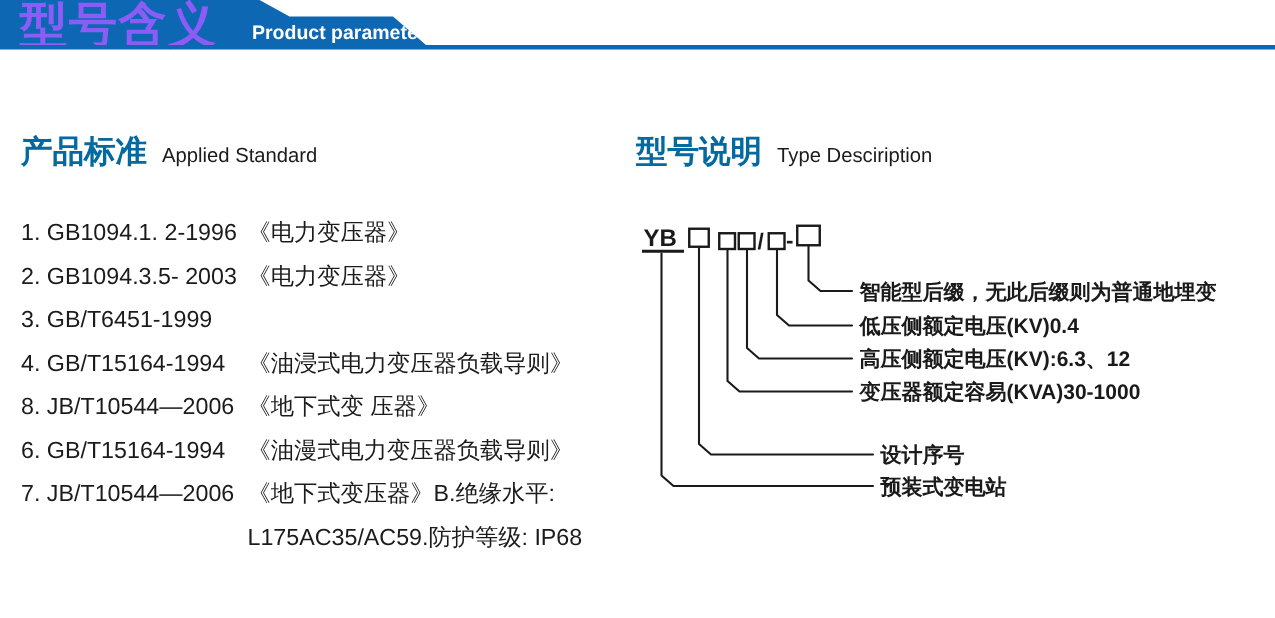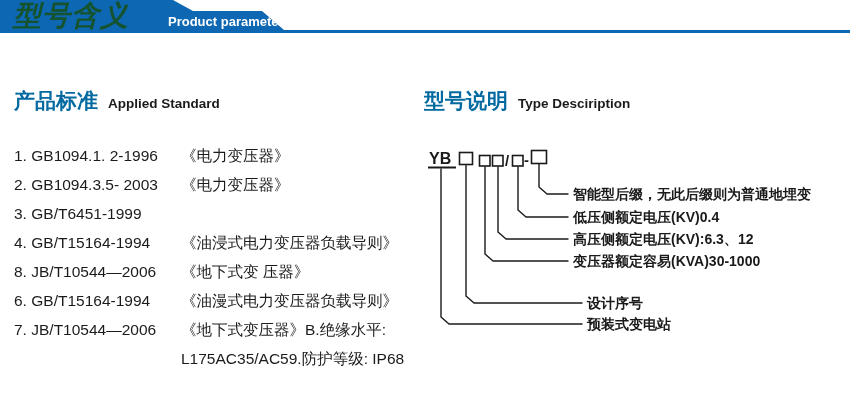--- a/index.html
+++ b/index.html
@@ -13,46 +13,46 @@
   }
   
   .header{position:absolute;top:0;left:0;width:850px;height:33px;}
   .header-banner{
     position:absolute;top:0;left:0;width:290px;height:30px;
     background:#0e67b2;
     clip-path:polygon(0 0,173px 0,193px 11px,262px 11px,284px 30px,0 30px);
   }
   .header-title-cn{
     position:absolute;left:13px;top:2px;
-    font-size:28px;font-weight:bold;color:#14532d;
-    letter-spacing:1px;line-height:28px;white-space:nowrap;font-style:italic;
+    font-size:32px;font-weight:bold;color:#8b5cf6;
+    letter-spacing:1px;line-height:28px;white-space:nowrap;
   }
   .header-title-en{
     position:absolute;left:144px;top:14px;
     font-size:13px;font-weight:600;color:#ffffff;white-space:nowrap;margin-left:24px;
   }
   .header-rule{
     position:absolute;top:30px;left:0;width:850px;height:3px;
     background:#0e67b2;
   }
   
   .sec-heading{position:absolute;white-space:nowrap;}
   .sec-heading .cn{
     font-size:21px;font-weight:bold;color:#0369a1;vertical-align:baseline;
   }
   .sec-heading .en{
-    font-size:13.5px;font-weight:bold;color:#1b1b1b;margin-left:10px;
+    font-size:13.5px;font-weight:normal;color:#1b1b1b;margin-left:10px;
   }
   .heading-left{left:14px;top:87px;}
   .heading-right{left:424px;top:87px;}
   
   .std-list{position:absolute;left:14px;top:141px;width:420px;}
   .std-row{
     display:flex;height:29px;line-height:29px;
-    font-size:15.5px;color:#1b1b1b;white-space:nowrap;gap:16px;
+    font-size:15.5px;color:#1b1b1b;white-space:nowrap;
   }
   .std-code{width:151px;flex:none;}
   .std-title{flex:1;}
   
   .diagram{position:absolute;left:425px;top:140px;width:425px;height:205px;}
   .diagram svg{display:block;}
   .dg-text{font-family:"Liberation Sans",sans-serif;font-weight:bold;fill:#1a1a1a;}
   .dg-label{font-family:"Liberation Sans",sans-serif;font-weight:600;font-size:14px;fill:#1a1a1a;}
 </style>
 </head>

